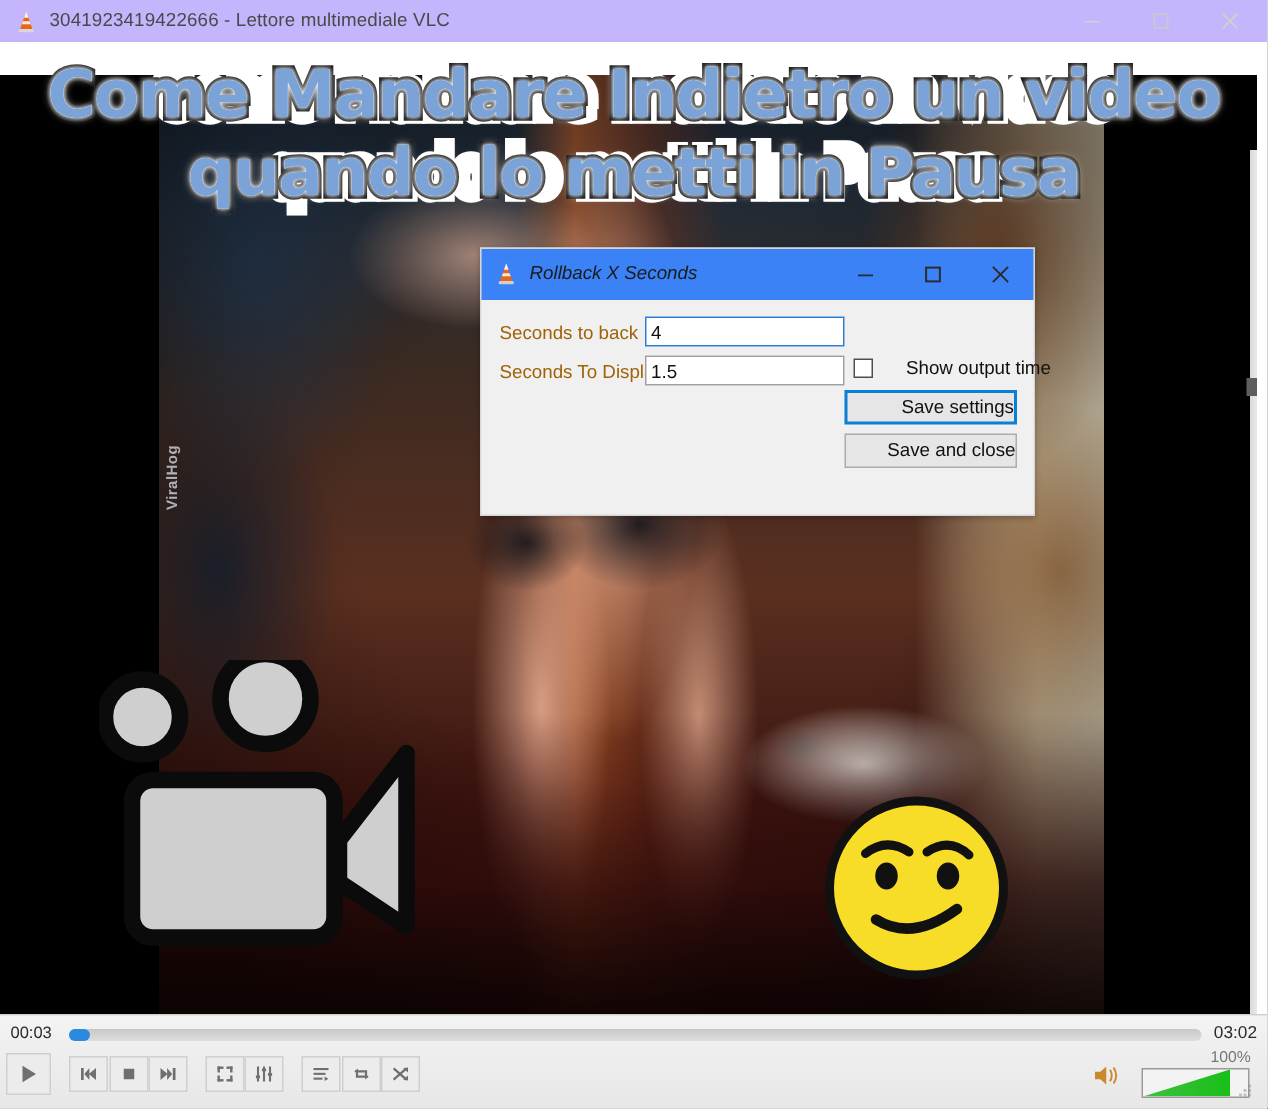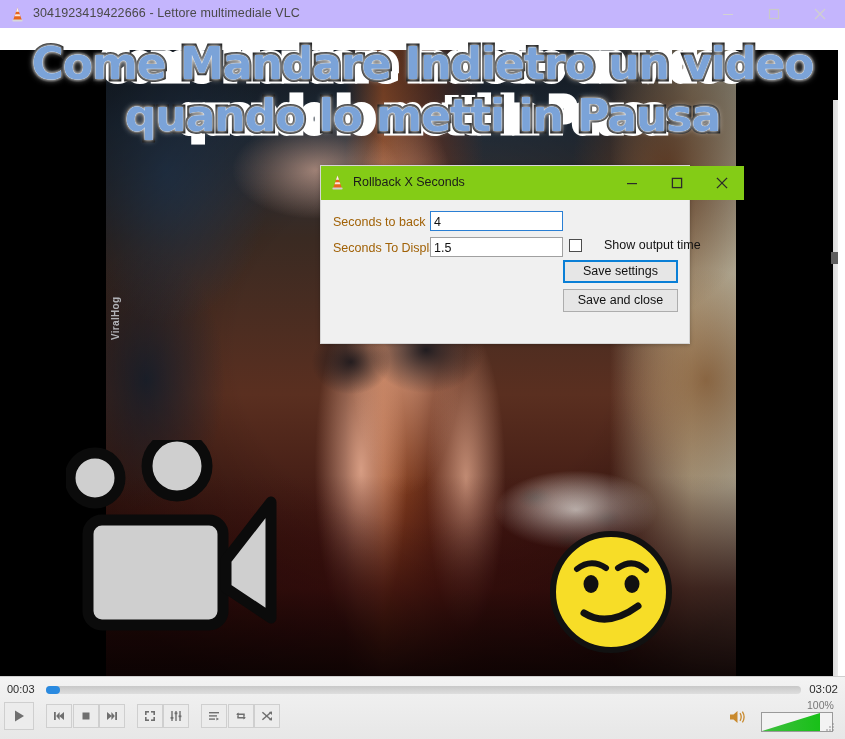--- a/index.html
+++ b/index.html
@@ -84,40 +84,40 @@
 
   
   .cam{position:absolute;left:66px;top:440px;width:225px;height:205px;z-index:30;}
   
   .smirk{position:absolute;left:546px;top:527px;width:130px;height:130px;z-index:30;}
 
   
   .dlg{position:absolute;left:320px;top:165px;width:368px;height:177px;
        background:#f0f0f0;border:1px solid #d6d6d6;z-index:60;
        box-shadow:0 1px 4px rgba(0,0,0,.25);}
-  .dlg-tb{position:absolute;left:0;top:0;width:423px;height:34px;background:#84cc16;}
+  .dlg-tb{position:absolute;left:0;top:0;width:368px;height:34px;background:#3b82f6;font-style:italic;}
   .dlg-icon{position:absolute;left:8px;top:8px;width:17px;height:17px;}
   .dlg-title{position:absolute;left:32px;top:9px;font-size:12.5px;color:#1b1b1b;white-space:nowrap;}
   .dwb{position:absolute;top:0;width:45px;height:34px;}
   .dwb svg{position:absolute;left:50%;top:50%;transform:translate(-50%,-50%);}
   .dwb-min{right:90px;} .dwb-max{right:45px;} .dwb-close{right:0px;}
 
   .dlg-body{position:absolute;left:0;top:34px;width:368px;height:142px;background:#f0f0f0;}
   .fld-label{position:absolute;font-size:12.5px;color:#a16207;white-space:nowrap;}
   .lbl-back{left:12px;top:15px;}
   .lbl-disp{left:12px;top:41px;}
   .txtin{position:absolute;height:20px;background:#fff;font-size:12.5px;color:#111;
          padding:0 0 0 3px;line-height:20px;box-sizing:border-box;}
   .in-back{left:109px;top:11px;width:133px;border:1px solid #2a7fd4;}
   .in-disp{left:109px;top:37px;width:133px;border:1px solid #a0a0a0;}
   .chk-wrap{position:absolute;left:248px;top:38px;display:flex;align-items:center;gap:6px;}
   .chkbox{width:13px;height:13px;border:1px solid #4d4d4d;background:#fff;box-sizing:border-box;}
   .chk-label{font-size:12.5px;color:#111;white-space:nowrap;margin-left:16px;}
   .btn{position:absolute;height:23px;background:#e6e6e6;border:1px solid #adadad;
-       font-size:12.5px;color:#111;text-align:center;line-height:21px;box-sizing:border-box;}
+       font-size:12.5px;color:#111;text-align:right;line-height:21px;box-sizing:border-box;}
   .btn-save{left:242px;top:60px;width:115px;border:2px solid #0a7fd6;line-height:19px;}
   .btn-saveclose{left:242px;top:89px;width:115px;}
 
   
   .bottom{position:absolute;left:0;top:676px;width:845px;height:63px;
           background:linear-gradient(180deg,#f3f3f3 0%,#eeeeee 40%,#e7e7e7 100%);
           border-top:1px solid #cfcfcf;}
   .time-l{position:absolute;left:7px;top:6px;font-size:11px;color:#2b2b2b;}
   .time-r{position:absolute;right:7px;top:6px;font-size:11.5px;color:#2b2b2b;margin-left:11px;}
   .seek{position:absolute;left:46px;top:9px;width:755px;height:8px;

